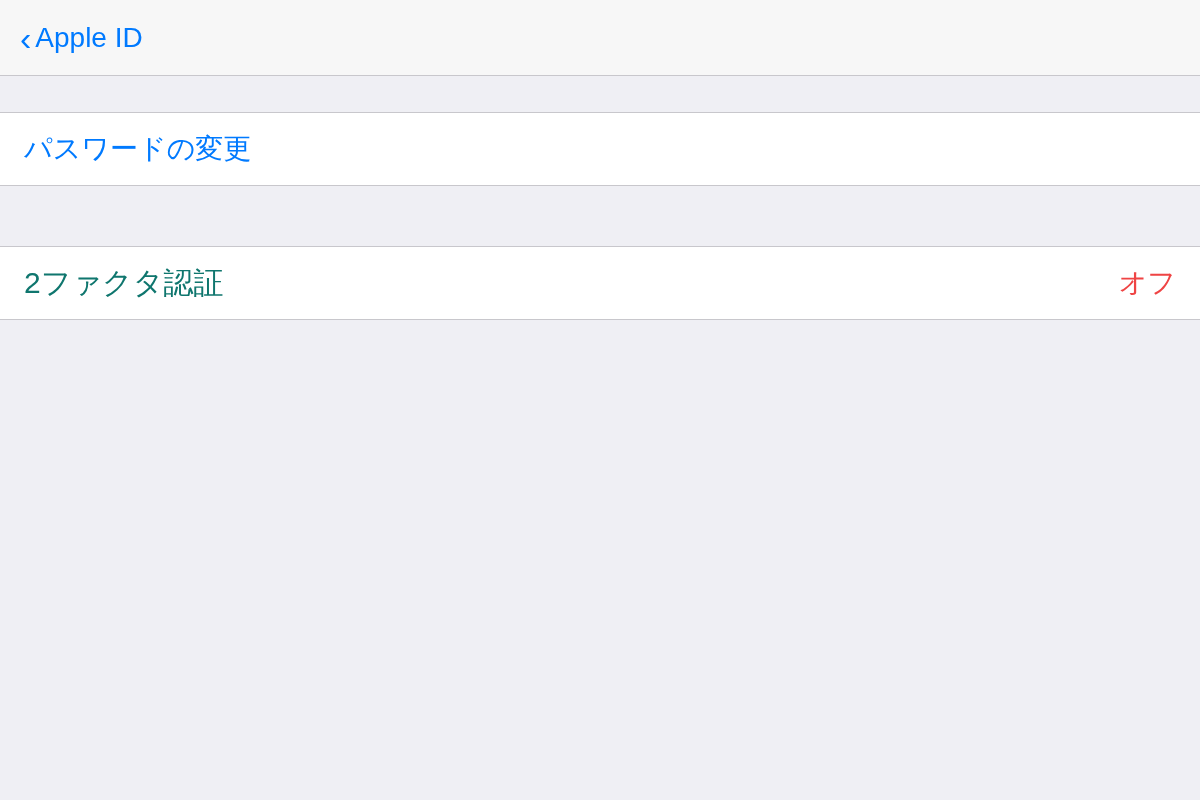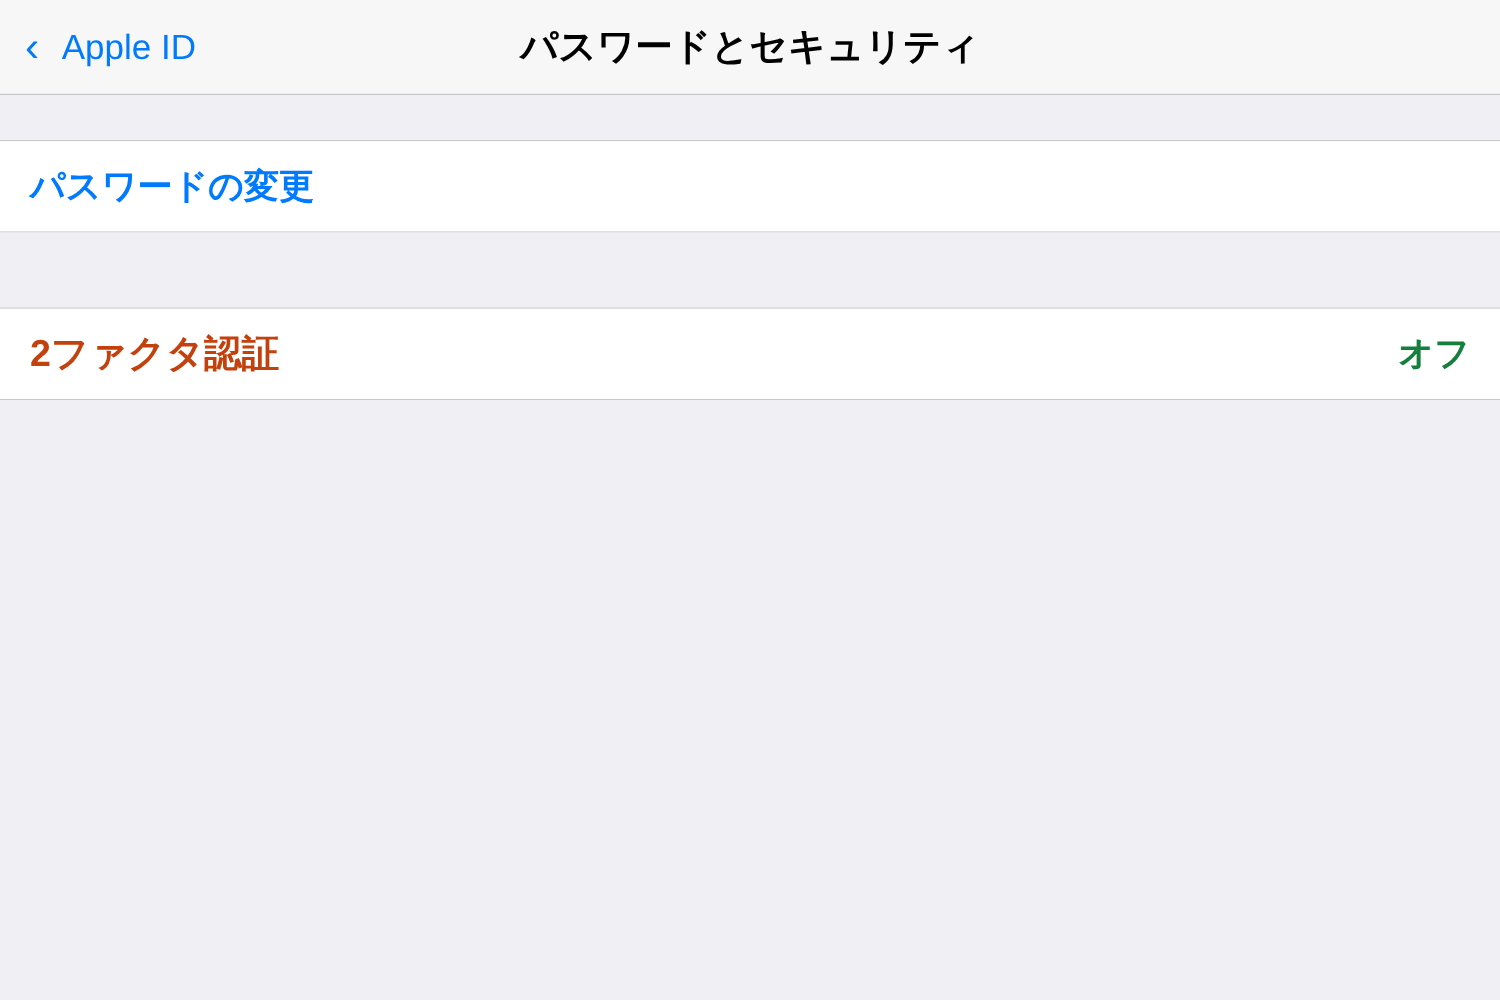--- a/index.html
+++ b/index.html
@@ -39,21 +39,20 @@
     .nav-back-chevron {
       font-size: 34px;
       margin-right: 4px;
       color: #007aff;
       line-height: 1;
     }
 
     .nav-back-label {
       font-size: 28px;
       color: #007aff;
-      margin-left: 14px;
     }
 
     .nav-title {
       position: absolute;
       left: 50%;
       transform: translateX(-50%);
       font-size: 30px;
       font-weight: 600;
       color: #000;
     }
@@ -67,21 +66,20 @@
     .section-spacer {
       height: 36px;
       background-color: #efeff4;
     }
 
     
     .table-group {
       background-color: #fff;
       border-top: 1px solid #c8c7cc;
       border-bottom: 1px solid #c8c7cc;
-      font-weight: bold;
     }
 
     .table-row {
       padding: 0 24px;
       height: 72px;
       display: flex;
       align-items: center;
       border-bottom: 1px solid #c8c7cc;
       background-color: #fff;
       position: relative;
@@ -90,46 +88,45 @@
     .table-row:last-child {
       border-bottom: none;
     }
 
     .table-row-label {
       font-size: 28px;
       color: #007aff;
     }
 
     .table-row-label.dark {
-      color: #c2410c;
+      color: #0f766e;
       font-size: 30px;
     }
 
     .table-row-value {
       position: absolute;
       right: 24px;
       font-size: 28px;
-      color: #15803d;
+      color: #ef4444;
     }
 
     
     .section-spacer-large {
       height: 60px;
       background-color: #efeff4;
     }
   </style>
 </head>
 <body>
 
 <div class="nav-bar">
   <a class="nav-back">
     <span class="nav-back-chevron">‹</span>
     <span class="nav-back-label">Apple ID</span>
   </a>
-  <div class="nav-title">パスワードとセキュリティ</div>
 </div>
 
 <div class="content">
 
   <div class="section-spacer"></div>
 
   <div class="table-group">
     <div class="table-row">
       <span class="table-row-label">パスワードの変更</span>
     </div>

